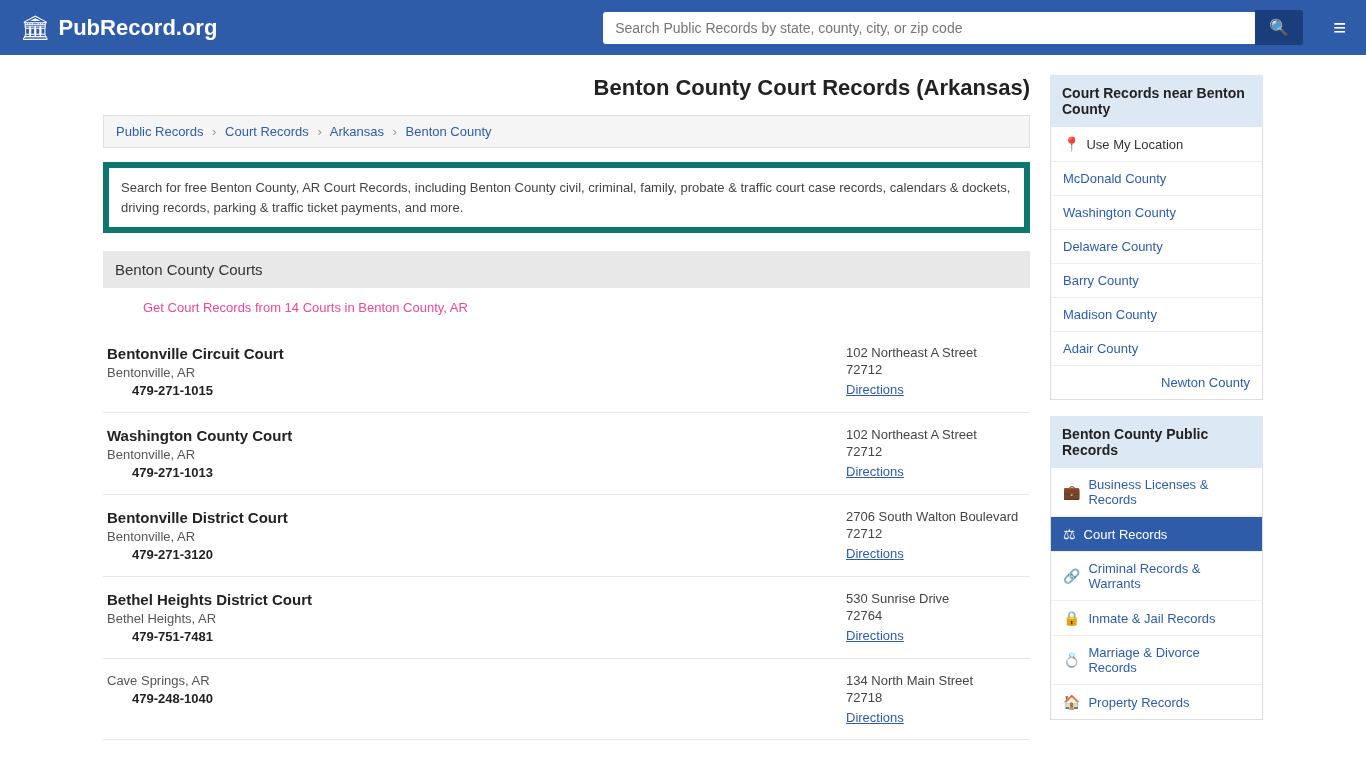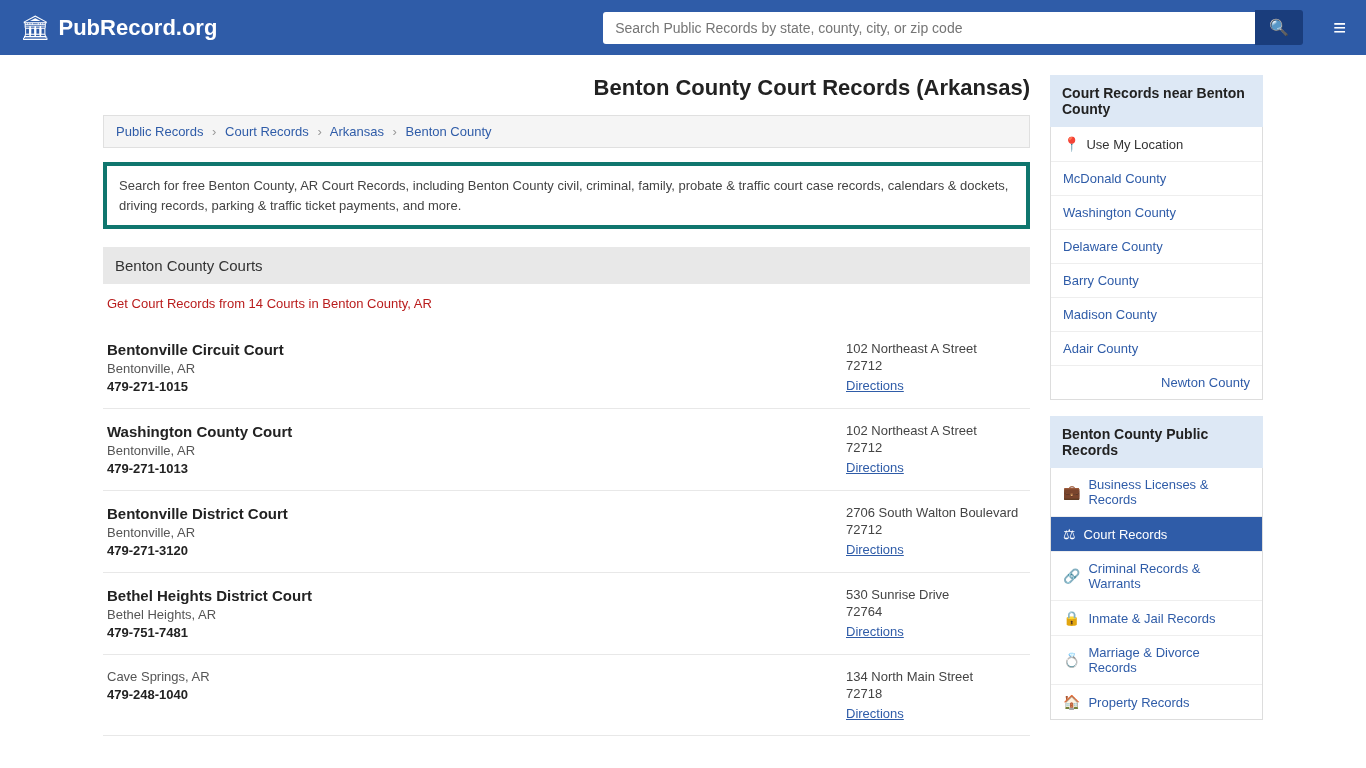--- a/index.html
+++ b/index.html
@@ -88,49 +88,50 @@
     #breadcrumb a { color: #2f5ca8; text-decoration: none; }
     .bc-sep { margin: 0 5px; color: #999; }
 
     
     #description {
       font-size: 13px;
       color: #444;
       line-height: 1.5;
       margin-bottom: 18px;
       padding: 10px 12px;
-      border: 4px solid #0f766e;
+      border: 6px solid #0f766e;
     }
 
     
     .section-header {
       background: #e8e8e8;
       padding: 10px 12px;
       font-weight: normal;
       font-size: 15px;
       margin-bottom: 12px;
     }
     .section-subtitle {
       font-size: 13px;
-      color: #b91c1c;
+      color: #ec4899;
       margin-bottom: 16px;
       padding: 0 4px;
+      margin-left: 36px;
     }
 
     
     .court-entry {
       border-bottom: 1px solid #e8e8e8;
       padding: 14px 4px;
       display: flex;
       justify-content: flex-end;
     }
     .court-info { flex: 1; }
     .court-name { font-weight: bold; font-size: 15px; color: #222; margin-bottom: 3px; }
     .court-city { color: #555; font-size: 13px; margin-bottom: 3px; }
-    .court-phone { font-weight: bold; font-size: 13px; color: #222; }
+    .court-phone { font-weight: bold; font-size: 13px; color: #222; margin-left: 25px; }
     .court-address-block { text-align: left; min-width: 180px; }
     .court-street { font-size: 13px; color: #444; margin-bottom: 2px; }
     .court-zip { font-size: 13px; color: #444; margin-bottom: 4px; }
     .court-directions a { color: #2f5ca8; font-size: 13px; text-decoration: underline; }
 
     
     .sidebar-section-header {
       background: #dde8f5;
       padding: 10px 12px;
       font-weight: bold;

